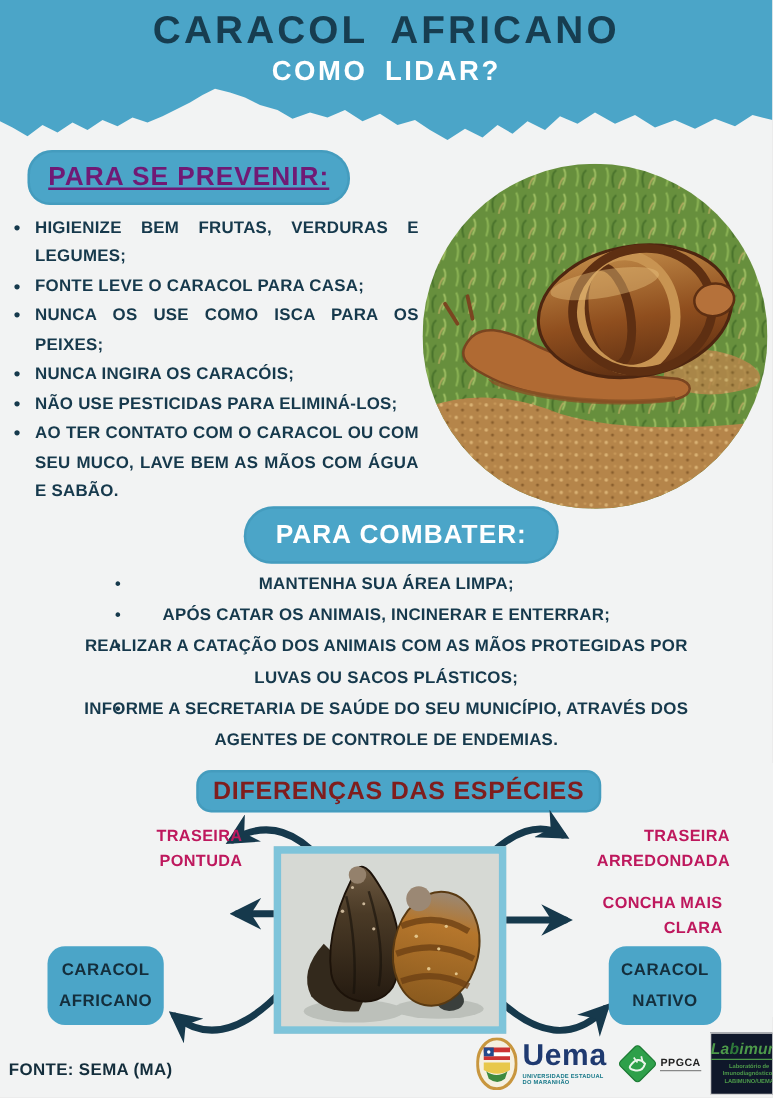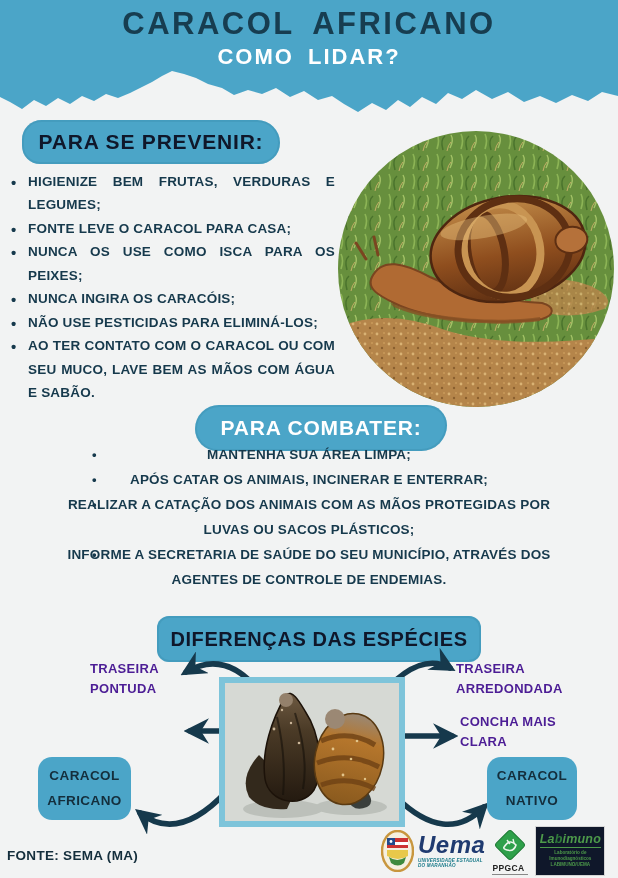--- a/index.html
+++ b/index.html
@@ -20,71 +20,71 @@
     position:absolute;left:0;top:44px;width:618px;text-align:center;
     font-size:22px;font-weight:900;letter-spacing:2px;word-spacing:6px;
     color:#ffffff;
   }
   
   .badge{
     position:absolute;background:#4ba5c8;display:flex;align-items:center;justify-content:center;
     font-weight:900;box-shadow:0 0 0 2px rgba(58,140,172,.35) inset;
   }
   .badge-prevent{left:22px;top:120px;width:258px;height:44px;border-radius:24px 28px 26px 22px;
-    font-size:21px;letter-spacing:.8px;color:#0f172a;}
+    font-size:21px;letter-spacing:.8px;color:#701a75;text-decoration:underline;}
   .badge-combat{left:195px;top:405px;width:252px;height:46px;border-radius:26px 22px 28px 24px;
     font-size:21px;letter-spacing:.8px;color:#ffffff;}
-  .badge-diff{left:157px;top:616px;width:324px;height:46px;border-radius:12px;
-    font-size:20px;letter-spacing:.6px;color:#0f172a;}
+  .badge-diff{left:157px;top:616px;width:324px;height:34px;border-radius:12px;
+    font-size:20px;letter-spacing:.6px;color:#7f1d1d;}
   
   .prevent-list{
     position:absolute;left:8px;top:170px;width:327px;margin:0;padding:0;list-style:none;
     font-size:13.5px;font-weight:800;line-height:1.74;letter-spacing:.2px;
   }
   .prevent-list li{position:relative;padding-left:20px;text-align:justify;}
   .prevent-list li::before{content:"•";position:absolute;left:3px;top:0;font-size:15px;}
   
   .combat-list{
-    position:absolute;left:30px;top:443px;width:558px;margin:0;padding:0;list-style:none;
+    position:absolute;left:30px;top:455px;width:558px;margin:0;padding:0;list-style:none;
     font-size:13.5px;font-weight:800;line-height:1.85;letter-spacing:.2px;text-align:center;
   }
   .combat-list li{position:relative;padding:0 20px;}
   .combat-list li::before{content:"•";position:absolute;left:62px;top:0;font-size:13px;}
   
   .circle-photo{position:absolute;left:338px;top:131px;width:276px;height:276px;}
   .compare-photo{
     position:absolute;left:219px;top:677px;width:174px;height:138px;
     border:6px solid #7ec4da;background:#d6d9d4;
   }
   
   .diff-label{position:absolute;font-size:13px;font-weight:900;letter-spacing:.3px;
-    line-height:1.55;text-align:left;color:#4c1d95;white-space:pre-line;}
+    line-height:1.55;text-align:right;color:#be185d;white-space:pre-line;}
   .lbl-rear-left{left:90px;top:659px;width:104px;}
   .lbl-shell-left{left:60px;top:710px;width:122px;}
   .lbl-rear-right{left:456px;top:659px;width:128px;}
   .lbl-shell-right{left:460px;top:712px;width:118px;}
   .species-box{
     position:absolute;background:#4ba5c8;border-radius:14px;
     display:flex;align-items:center;justify-content:center;text-align:center;
     font-size:13.5px;font-weight:900;letter-spacing:.4px;line-height:1.8;color:#142e3c;
     white-space:pre-line;
   }
   .box-african{left:38px;top:757px;width:93px;height:63px;}
   .box-native{left:487px;top:757px;width:90px;height:63px;}
   .arrows{position:absolute;left:0;top:640px;pointer-events:none;}
   
   .source{position:absolute;left:7px;top:848px;font-size:13.5px;font-weight:900;
     letter-spacing:.3px;color:#142e3c;}
   .logos{position:absolute;left:381px;top:826px;width:234px;height:50px;display:flex;
     align-items:center;gap:7px;}
   .logo-uema{display:flex;align-items:center;gap:4px;}
-  .uema-text{display:flex;flex-direction:column;line-height:1;font-style:italic;}
+  .uema-text{display:flex;flex-direction:column;line-height:1;}
   .uema-word{font-size:24px;font-weight:900;color:#1f3a70;letter-spacing:.5px;}
   .uema-sub{font-size:4.6px;font-weight:700;color:#1a7a8a;letter-spacing:.2px;margin-top:2px;}
-  .logo-ppgca{display:flex;flex-direction:column;line-height:1;}
+  .logo-ppgca{display:flex;align-items:center;line-height:1;}
   .ppgca-word{font-size:8.5px;font-weight:900;color:#222;margin-top:1px;letter-spacing:.4px;
     border-bottom:1px solid #888;padding-bottom:1px;}
   .logo-labimuno{width:68px;height:48px;background:#0f172a;border:1px solid #d5d5d5;
     display:flex;flex-direction:column;align-items:center;justify-content:center;line-height:1;}
   .labimuno-word{font-size:12.5px;font-weight:800;color:#4d9a4a;letter-spacing:.2px;
     font-style:italic;border-bottom:1px solid #4d9a4a;padding-bottom:1px;}
   .labimuno-word .lab-b{color:#2f7a3a;font-weight:900;}
   .labimuno-sub{font-size:4.6px;font-weight:700;color:#4d9a4a;text-align:center;margin-top:2px;
     line-height:1.35;white-space:pre-line;}
 </style>

